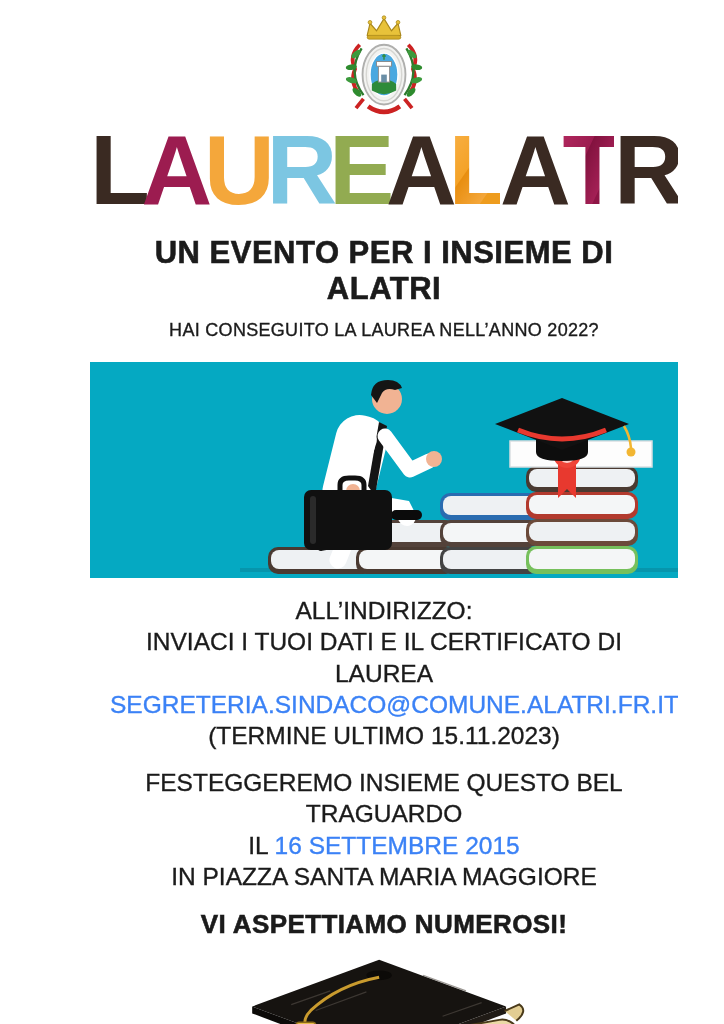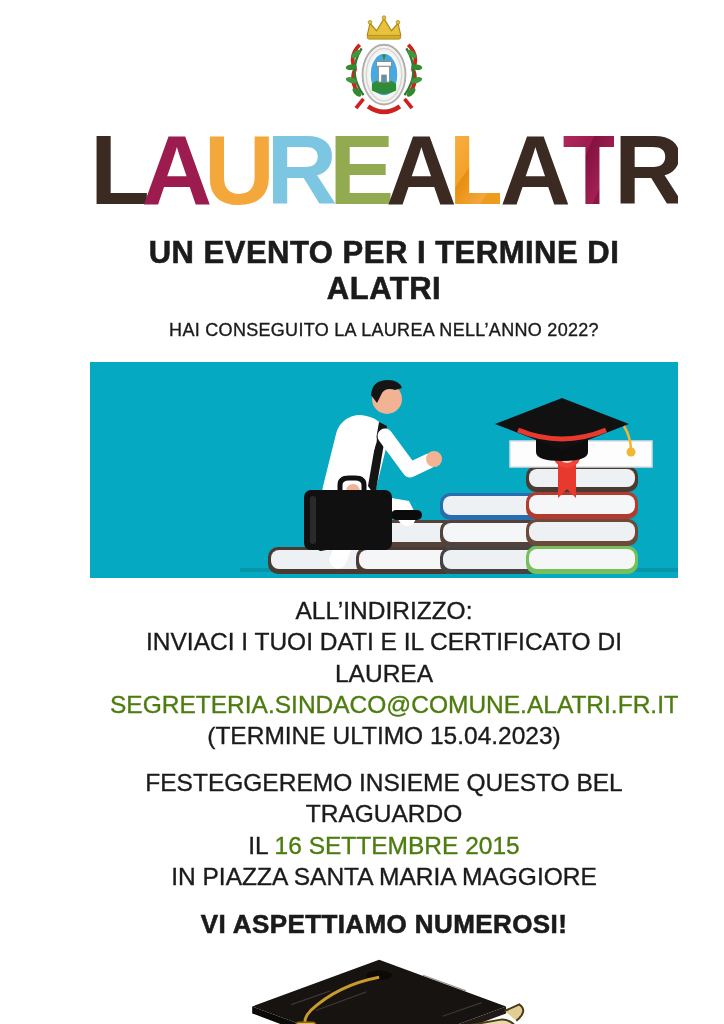--- a/index.html
+++ b/index.html
@@ -35,21 +35,21 @@
   }
   .question{margin:13px 20px 0;font-size:18px;font-weight:400;letter-spacing:.3px;-webkit-text-stroke:.35px #1b1b1b;}
 
   .hero{margin-top:21px;width:724px;height:216px;}
   .hero svg{display:block;width:724px;height:216px;}
 
   .block{margin:0 20px;font-size:24.5px;line-height:1.28;-webkit-text-stroke:.35px currentColor;}
   .block.first{margin-top:17px;}
   .block.second{margin-top:15px;}
   .block p{margin:0;}
-  .red{color:#4d7c0f;}
+  .red{color:#3b82f6;}
 
   .cta{margin:17px 20px 0;font-size:26px;font-weight:700;letter-spacing:.4px;text-align:center;-webkit-text-stroke:.6px #1b1b1b;}
 
   .footer-art{margin:6px auto 0;width:380px;height:166px;}
   .footer-art svg{display:block;width:100%;height:100%;}
 </style>
 </head>
 <body>
 
 <div class="poster">
@@ -97,21 +97,21 @@
         <rect x="47" y="66" width="6" height="8" fill="#6A8EA6"></rect>
         <path d="M48,46 h4 M50,44 v6" stroke="#2E8B3A" stroke-width="1.5"></path>
       </g>
     </svg>
   </div>
 
   <div class="logo">
     <span class="ll lg0">L</span><span class="ll lg1">A</span><span class="ll lg2">U</span><span class="ll lg3">R</span><span class="ll lg4">E</span><span class="ll lg5">A</span><span class="ll lg6">L</span><span class="ll lg7">A</span><span class="ll lg8">T</span><span class="ll lg9">R</span><span class="ll lg10">Í</span>
   </div>
 
-  <h1 class="headline">UN EVENTO PER I TERMINE DI ALATRI</h1>
+  <h1 class="headline">UN EVENTO PER I INSIEME DI ALATRI</h1>
   <p class="question">HAI CONSEGUITO LA LAUREA NELL’ANNO 2022?</p>
 
   <div class="hero">
     <svg viewBox="0 0 724 216">
       <rect x="0" y="0" width="724" height="216" fill="#05A9C2"></rect>
       <rect x="150" y="206" width="574" height="4" fill="#0795AC"></rect>
 
       <g>
 
         <g>
@@ -189,21 +189,21 @@
         <path d="M295,74 L320,108 L339,99" stroke="#FFFFFF" stroke-width="15" fill="none" stroke-linecap="round" stroke-linejoin="round"></path>
         <circle cx="344" cy="97" r="8" fill="#F1B393"></circle>
       </g>
     </svg>
   </div>
 
   <div class="block first">
     <p>ALL’INDIRIZZO:</p>
     <p>INVIACI I TUOI DATI E IL CERTIFICATO DI LAUREA</p>
     <p class="red">SEGRETERIA.SINDACO@COMUNE.ALATRI.FR.IT</p>
-    <p>(TERMINE ULTIMO 15.04.2023)</p>
+    <p>(TERMINE ULTIMO 15.11.2023)</p>
   </div>
 
   <div class="block second">
     <p>FESTEGGEREMO INSIEME QUESTO BEL TRAGUARDO</p>
     <p><span>IL </span><span class="red">16 SETTEMBRE 2015</span></p>
     <p>IN PIAZZA SANTA MARIA MAGGIORE</p>
   </div>
 
   <p class="cta">VI ASPETTIAMO NUMEROSI!</p>
 

